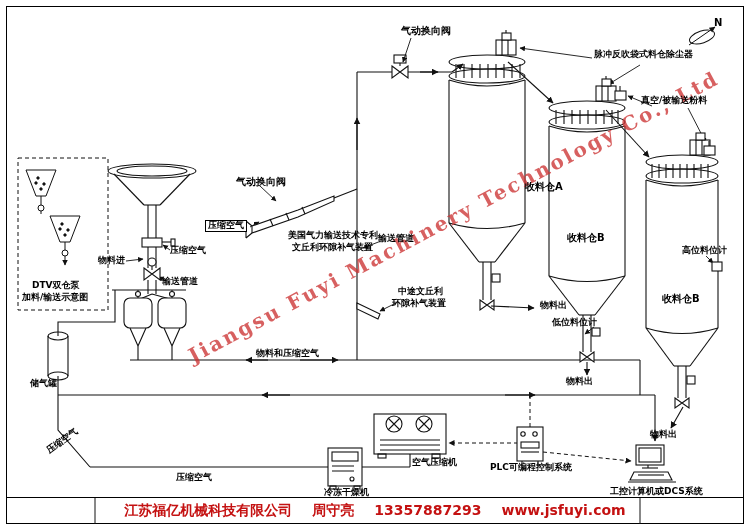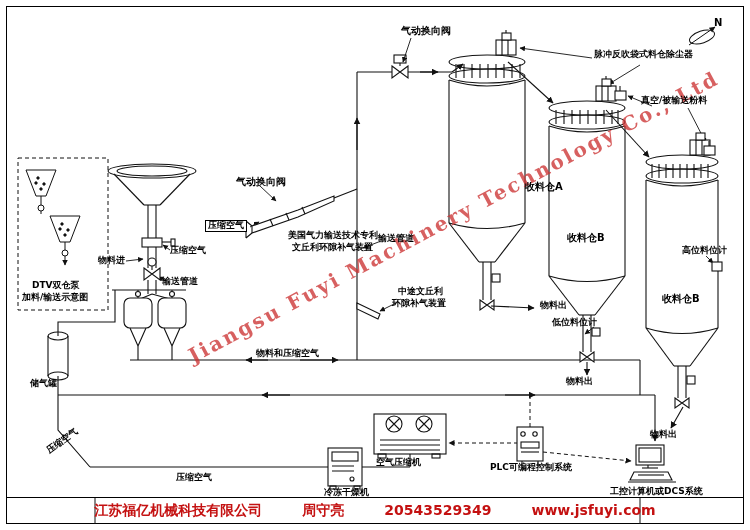--- a/index.html
+++ b/index.html
@@ -12,21 +12,21 @@
     font-family:"DejaVu Serif",serif;font-size:20px;font-weight:bold;letter-spacing:2.5px;
     color:rgba(204,51,51,0.78);white-space:nowrap;z-index:3}
   .lbl{position:absolute;font-size:9px;font-weight:600;color:#000;white-space:nowrap;line-height:1.1;z-index:5}
   .lbl.big{font-size:10px}
   .lbl.boxed{border:1px solid #000;padding:0 2px;background:#fff}
   .lbl.rot{transform:rotate(-36deg);transform-origin:left center}
   .logo{position:absolute;left:26px;top:14px;font-size:54px;font-weight:bold;font-style:italic;
     letter-spacing:-3px;color:#c41111;z-index:6;line-height:1}
   .stripe{position:absolute;height:3px;background:#fff;left:24px;width:92px;z-index:7}
   .footer{position:absolute;left:0;right:0;top:502px;text-align:center;z-index:7;font-size:14px;font-weight:bold}
-  .footer span{color:#c41111;margin:0 20px}
+  .footer span{color:#c41111;margin:0 10px}
 </style>
 </head>
 <body>
 
 <div class="page">
   <div class="frame"></div>
   <div class="footer-line"></div>
 
   <div class="stripe" style="top:36px"></div>
   <div class="stripe" style="top:46px"></div>
@@ -302,21 +302,21 @@
   <div class="lbl" style="left:162px;top:277px">输送管道</div>
   <div class="lbl" style="left:32px;top:281px">DTV双仓泵</div>
   <div class="lbl" style="left:22px;top:293px">加料/输送示意图</div>
   <div class="lbl" style="left:398px;top:287px">中途文丘利</div>
   <div class="lbl" style="left:392px;top:299px">环隙补气装置</div>
   <div class="lbl" style="left:256px;top:349px">物料和压缩空气</div>
   <div class="lbl" style="left:30px;top:379px">储气罐</div>
   <div class="lbl rot" style="left:48px;top:447px">压缩空气</div>
   <div class="lbl" style="left:176px;top:473px">压缩空气</div>
   <div class="lbl" style="left:324px;top:488px">冷冻干燥机</div>
-  <div class="lbl" style="left:376px;top:458px">空气压缩机</div>
+  <div class="lbl" style="left:412px;top:458px">空气压缩机</div>
   <div class="lbl" style="left:490px;top:463px">PLC可编程控制系统</div>
   <div class="lbl" style="left:610px;top:487px">工控计算机或DCS系统</div>
   <div class="lbl" style="left:714px;top:17px;font-size:10px">N</div>
 
   <div class="footer">
-    <span>江苏福亿机械科技有限公司</span><span>周守亮</span><span>20543529349</span><span>www.jsfuyi.com</span>
+    <span>江苏福亿机械科技有限公司</span><span>周守亮</span><span>13357887293</span><span>www.jsfuyi.com</span>
   </div>
 </div>
 
 </body></html>

